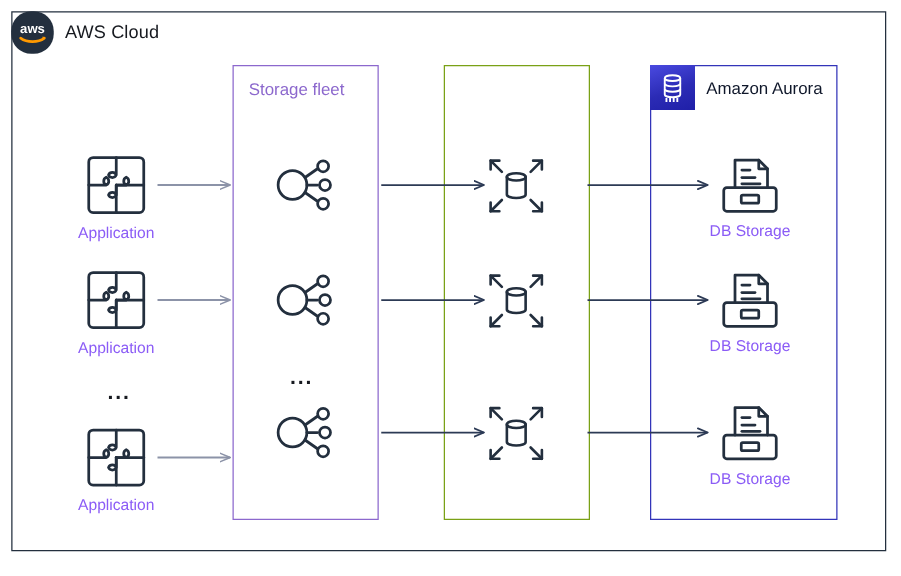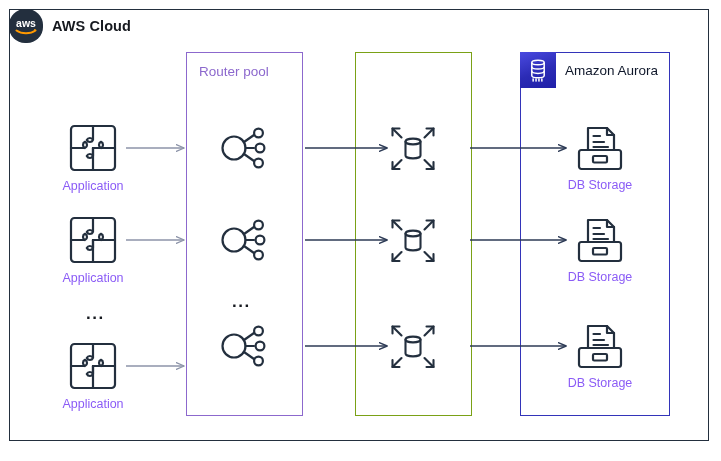--- a/index.html
+++ b/index.html
@@ -44,21 +44,20 @@
     border-radius: 16px;
   }
   .cloud-title {
     position: absolute;
     left: 52px;
     top: 18px;
     font-size: 14.5px;
     color: #16191f;
     letter-spacing: 0.1px;
     white-space: nowrap;
-    font-weight: bold;
   }
 
   
   .group-box {
     position: absolute;
     box-sizing: border-box;
     background: #ffffff;
   }
   .group-box.router {
     left: 186px;
@@ -168,21 +167,21 @@
       <path d="M25.2 22.4 L27.3 20.7 L25.0 20.1 Z" fill="#ff9900"></path>
     </svg>
   </div>
 
   <div class="cloud-title">AWS Cloud</div>
 
   <div class="group-box router"></div>
   <div class="group-box warmpool"></div>
   <div class="group-box aurora"></div>
 
-  <div class="group-label router-label">Router pool</div>
+  <div class="group-label router-label">Storage fleet</div>
 
 
   <div class="aurora-header-icon">
     <svg width="36" height="36" viewBox="0 0 36 36" aria-hidden="true">
       <g stroke="#ffffff" stroke-width="1.5" fill="none">
         <ellipse cx="18" cy="10.5" rx="6.2" ry="2.3"></ellipse>
         <path d="M11.8 10.5 V 23.5 A 6.2 2.3 0 0 0 24.2 23.5 V 10.5"></path>
         <path d="M11.8 14.8 A 6.2 2.3 0 0 0 24.2 14.8"></path>
         <path d="M11.8 19.1 A 6.2 2.3 0 0 0 24.2 19.1"></path>
       </g>

